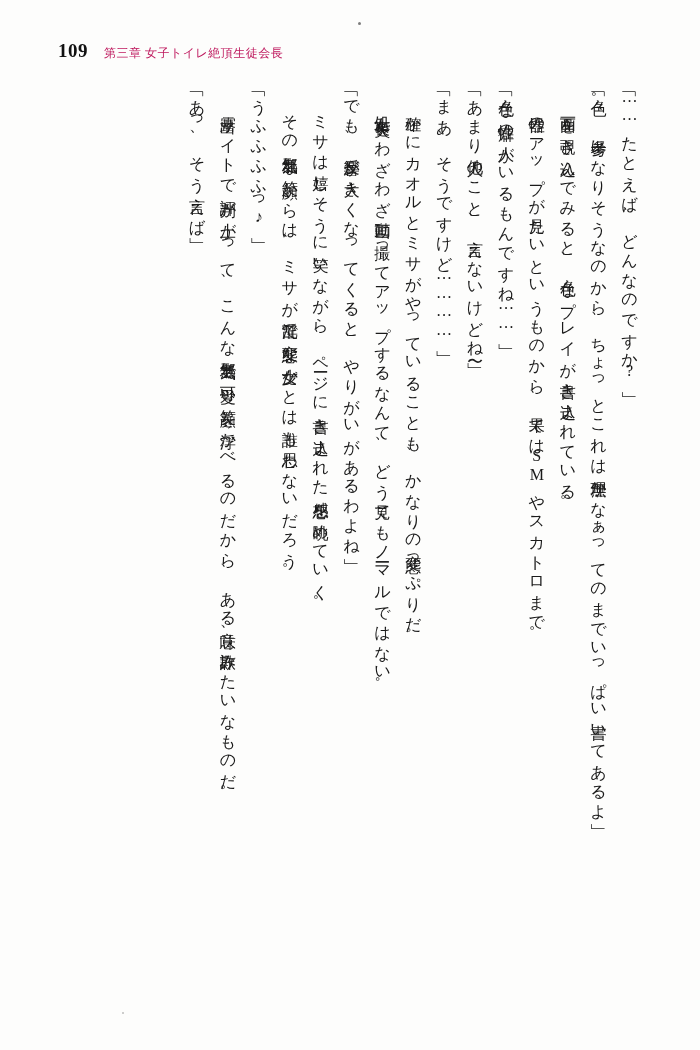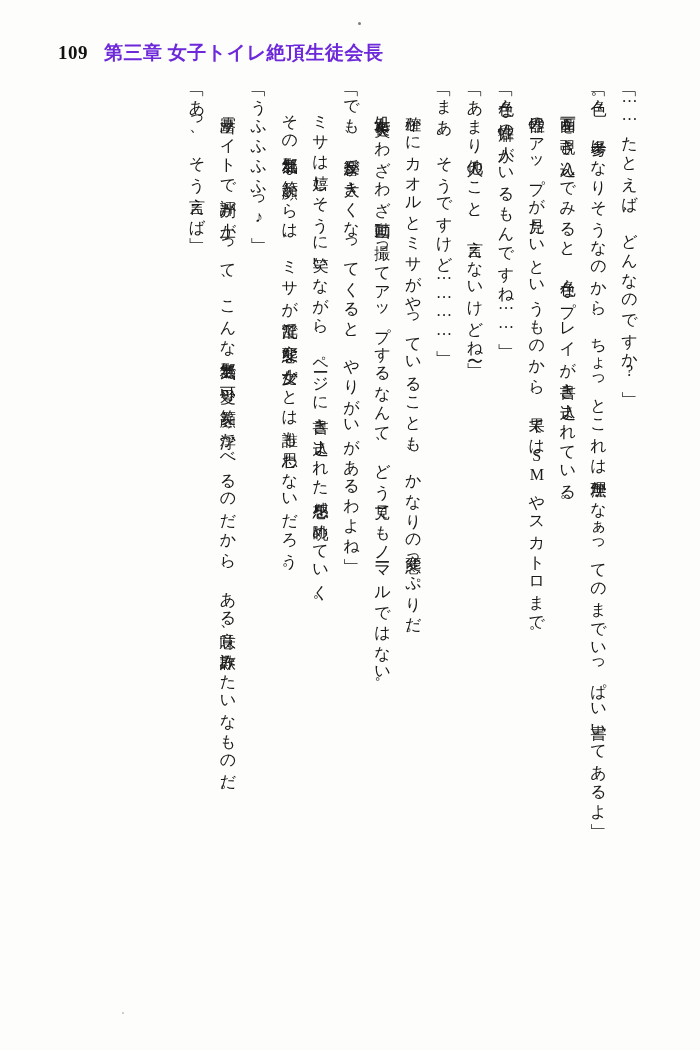--- a/index.html
+++ b/index.html
@@ -37,24 +37,24 @@
     box-sizing: border-box;
   }
   .folio {
     font-size: 19px;
     font-weight: bold;
     letter-spacing: 0.5px;
     color: #111;
     margin-right: 16px;
   }
   .chapter-title {
-    font-size: 19px;
-    color: #6d28d9;
+    font-size: 12px;
+    color: #be185d;
     letter-spacing: 0.5px;
-    font-weight: bold;
+    font-weight: normal;
   }
   .header-rule {
     position: absolute;
     top: 70px;
     left: 58px;
     width: 584px;
     height: 0px;
     border-top: 0px solid transparent;
   }
   

